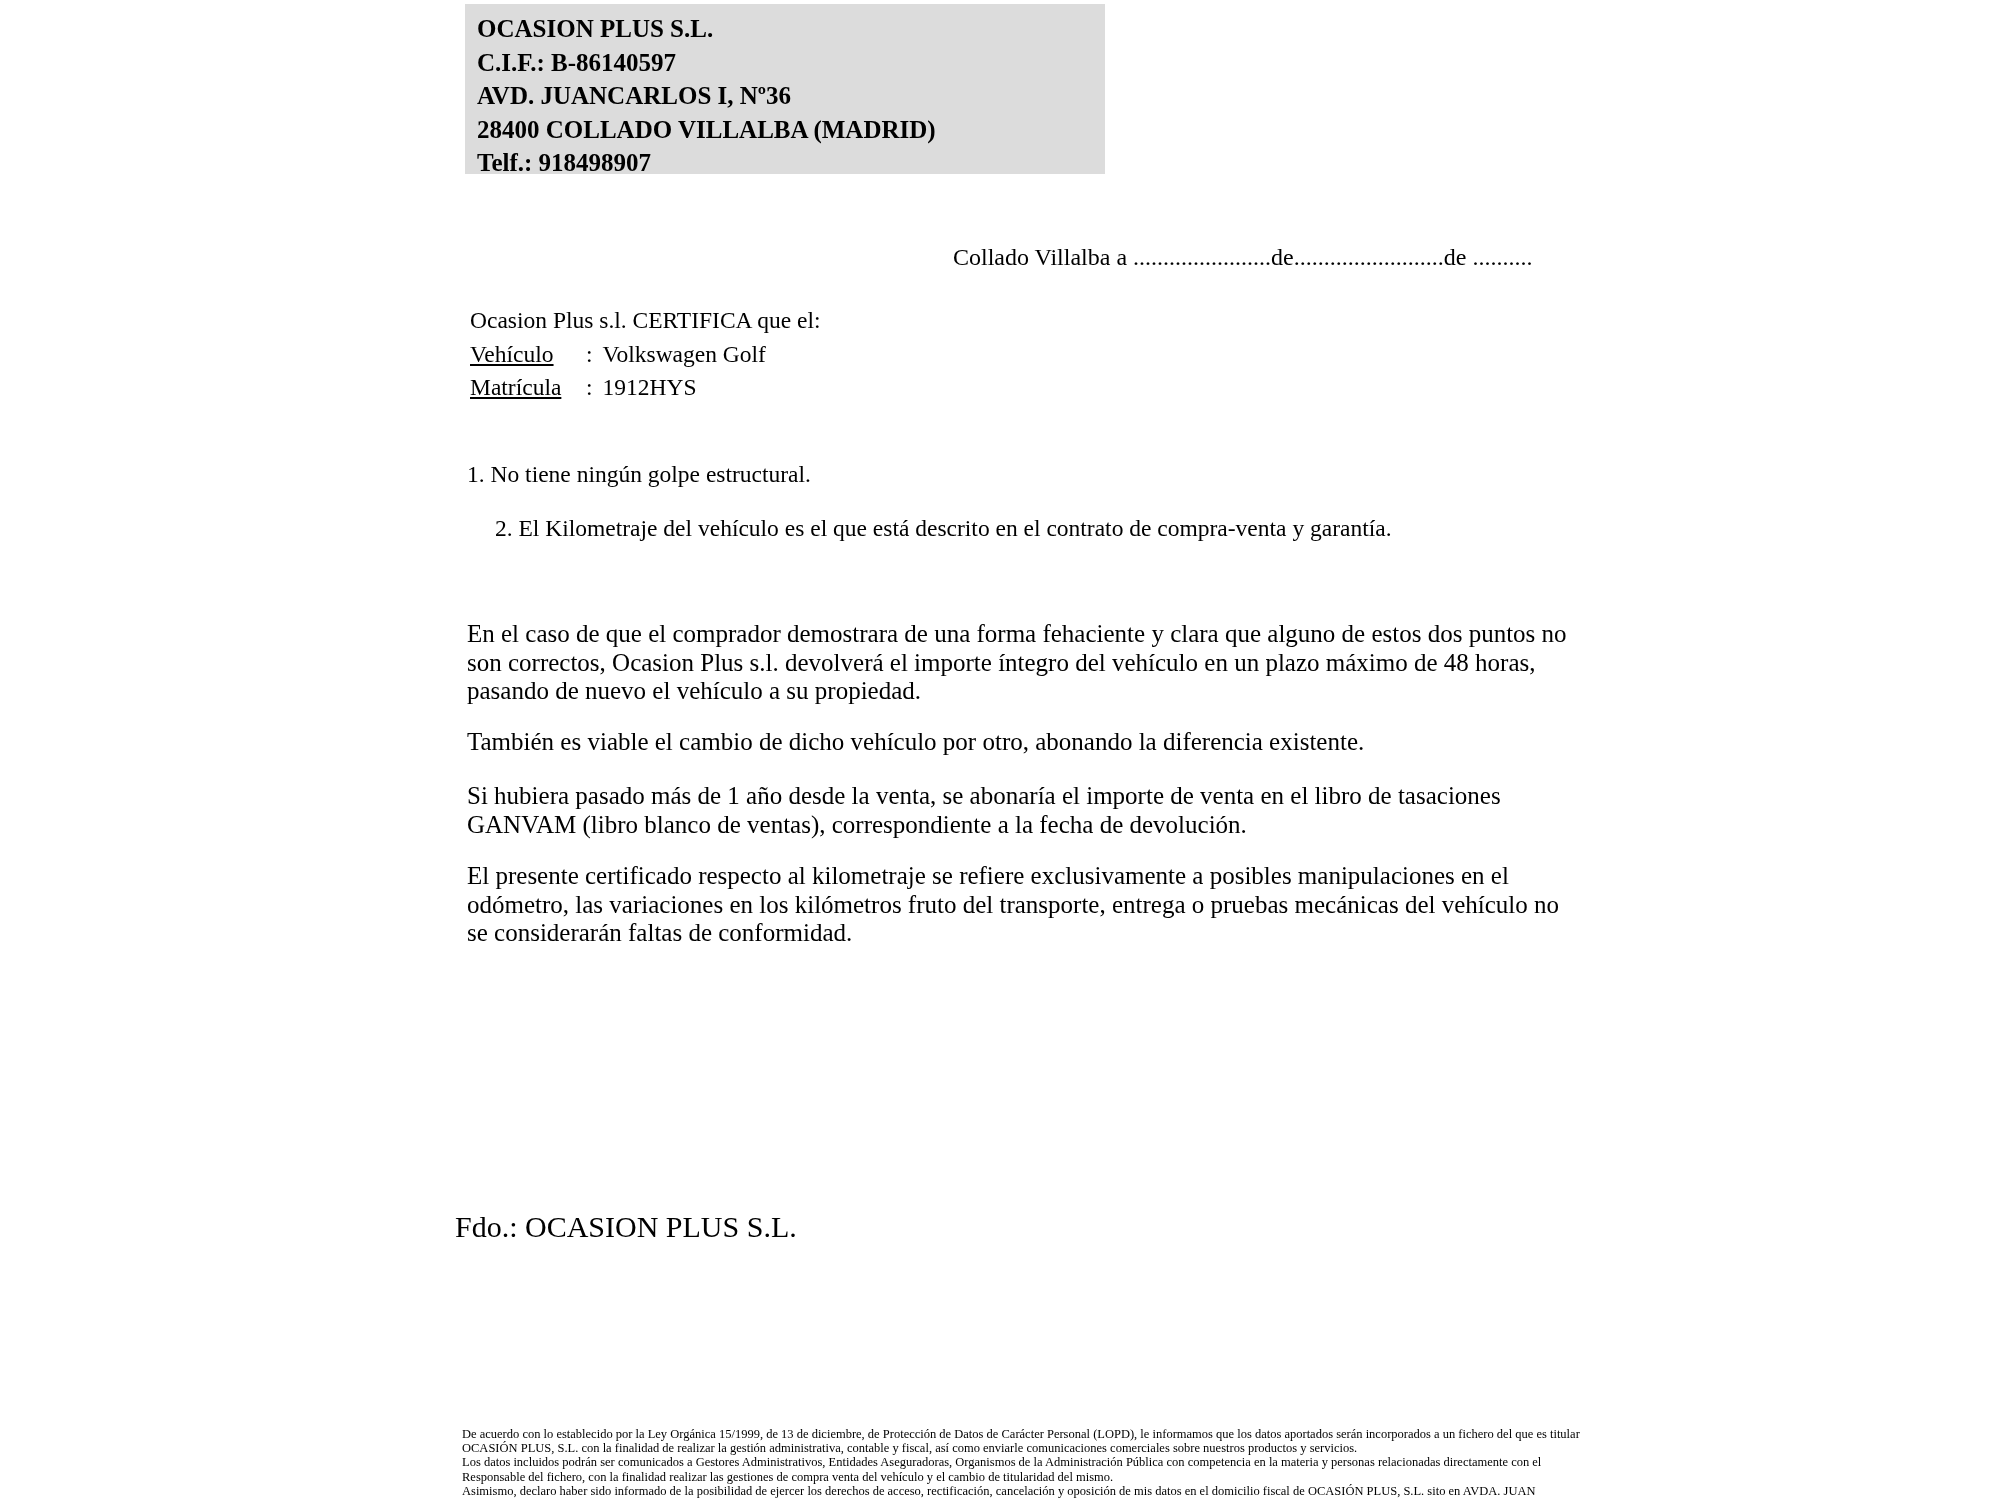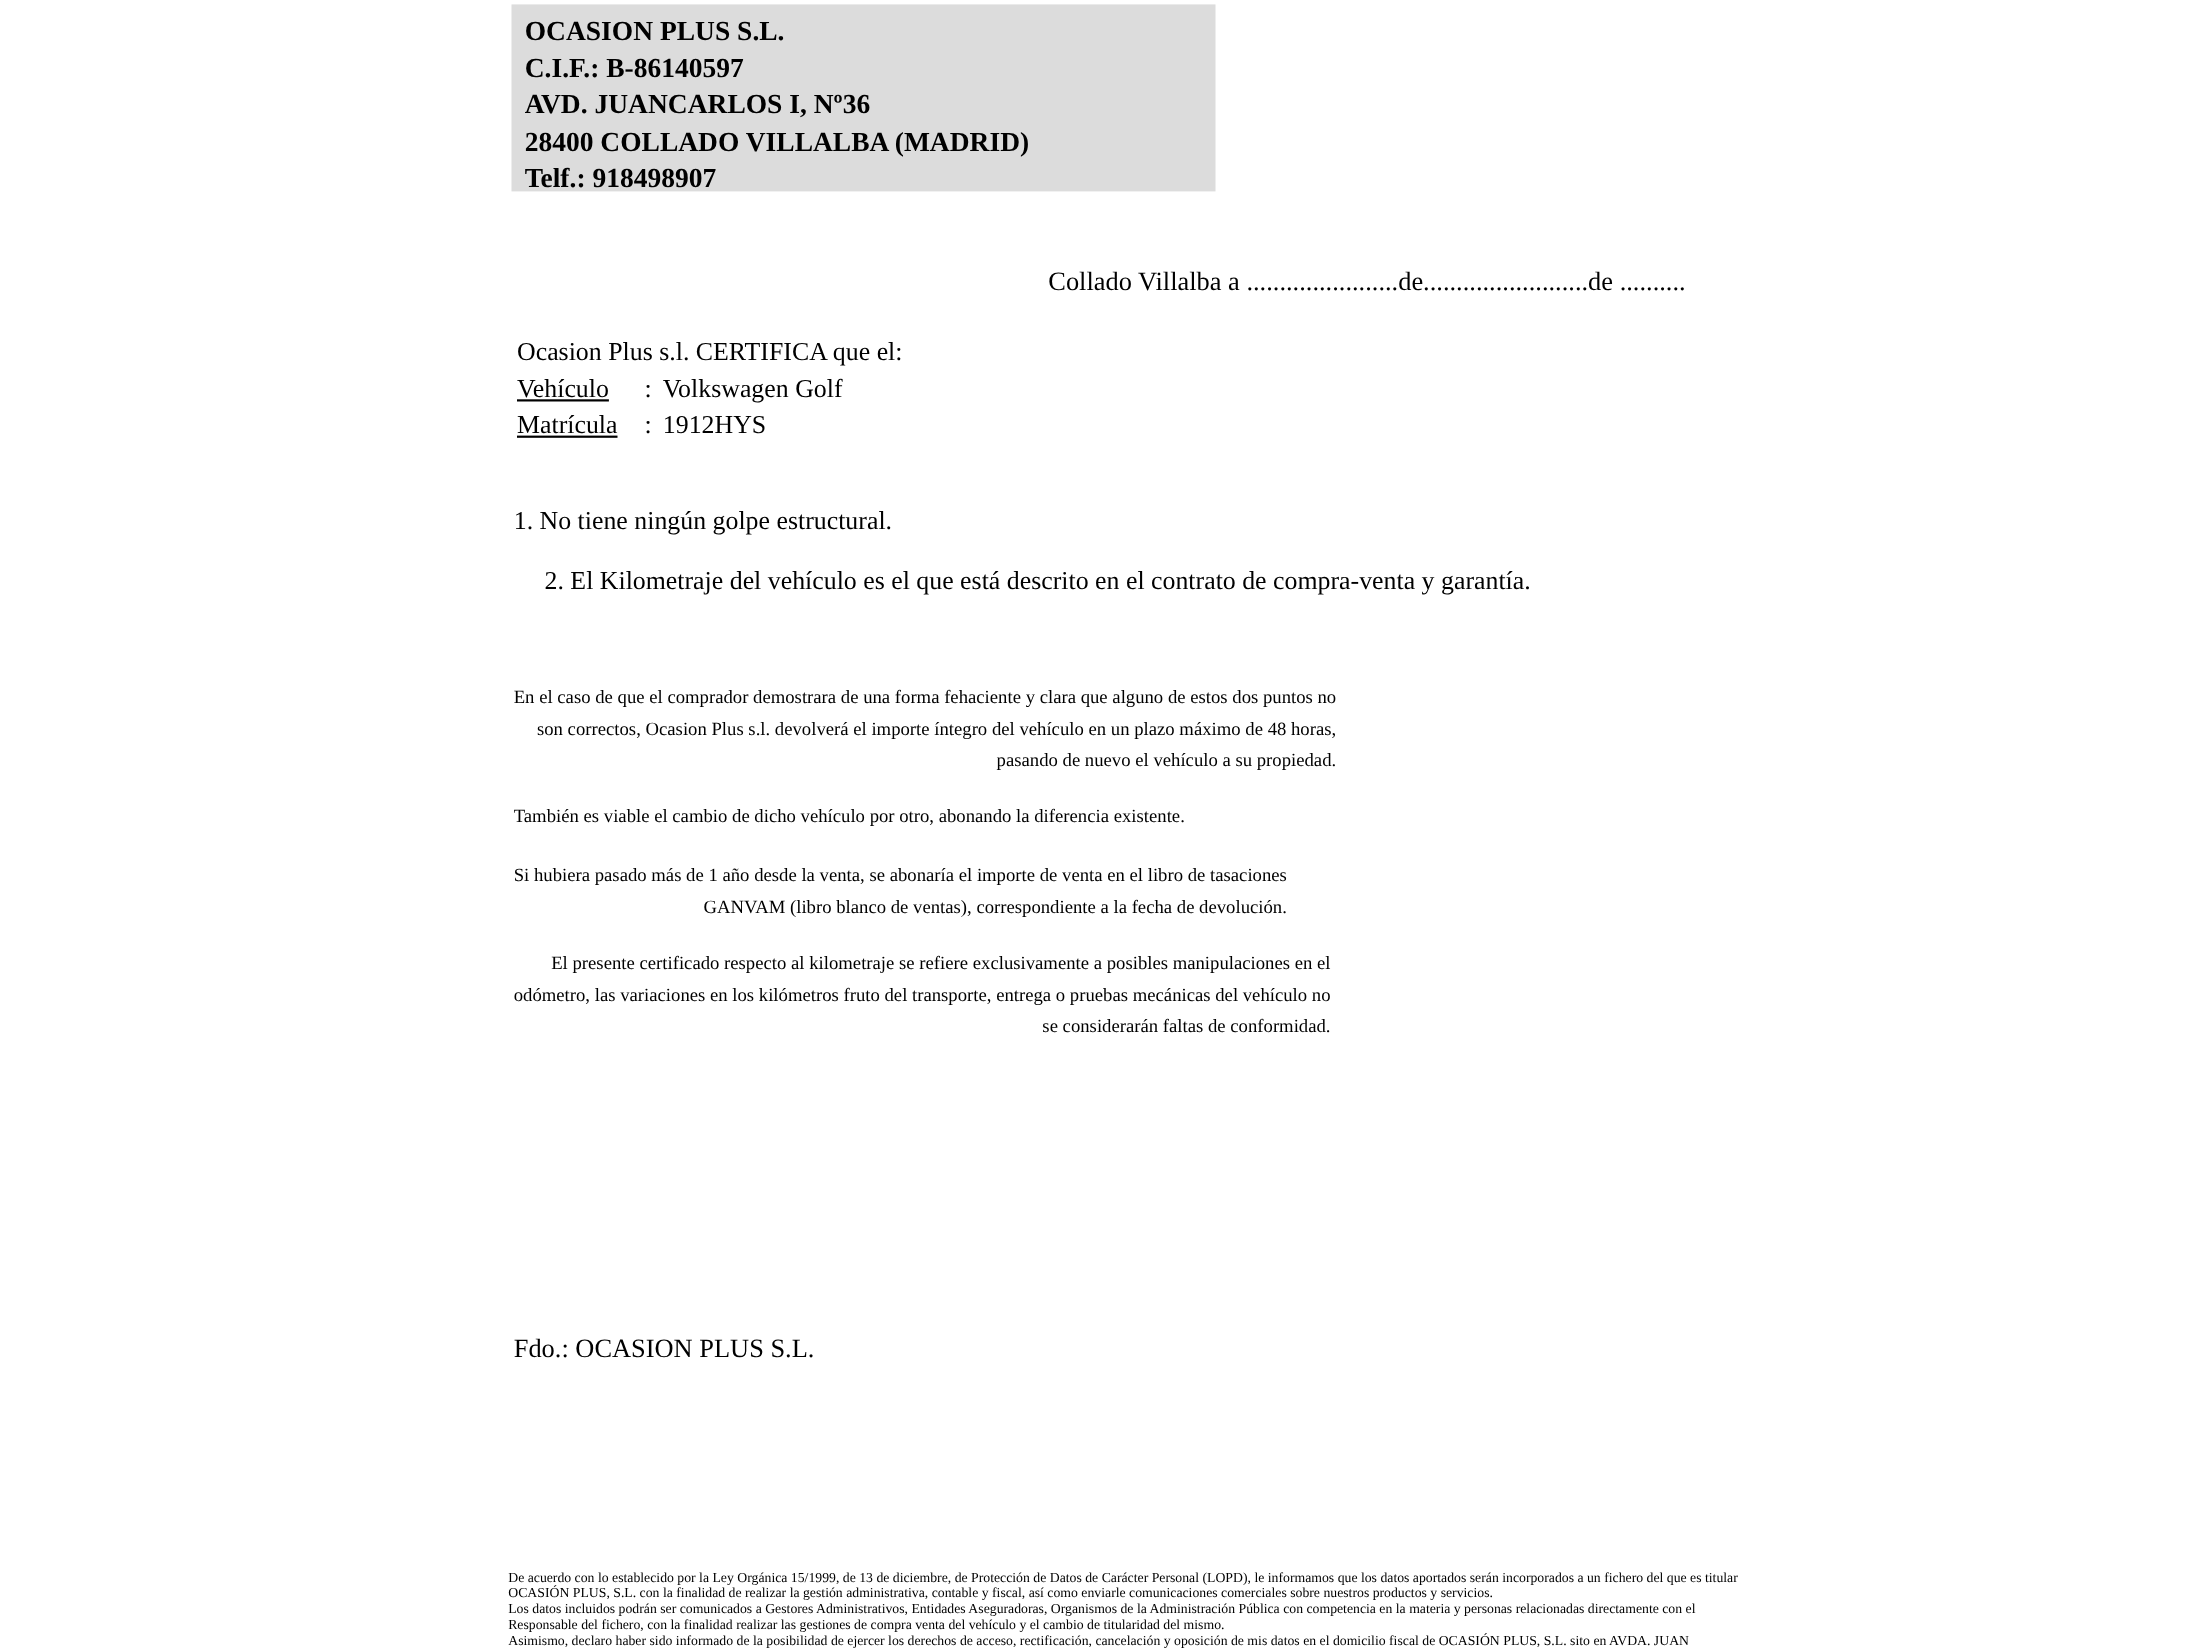--- a/index.html
+++ b/index.html
@@ -59,34 +59,33 @@
     left: 467px;
     font-size: 23.5px;
     line-height: 28.6px;
     white-space: nowrap;
   }
   .point-1 { top: 460px; }
   .point-2 { top: 514px; margin-left: 28px; }
   .para {
     position: absolute;
     left: 467px;
-    font-size: 17px;
+    font-size: 25px;
     line-height: 28.6px;
     white-space: pre-line;
-    text-align: right;
   }
   .para-1 { top: 620px; }
   .para-2 { top: 728px; }
   .para-3 { top: 782px; }
   .para-4 { top: 862px; }
   .signature {
     position: absolute;
-    left: 467px;
+    left: 455px;
     top: 1213px;
-    font-size: 24px;
+    font-size: 30px;
     line-height: 28.6px;
     white-space: nowrap;
   }
   .legal {
     position: absolute;
     left: 462px;
     top: 1427px;
     font-size: 12.5px;
     line-height: 14.2px;
     white-space: pre-line;

